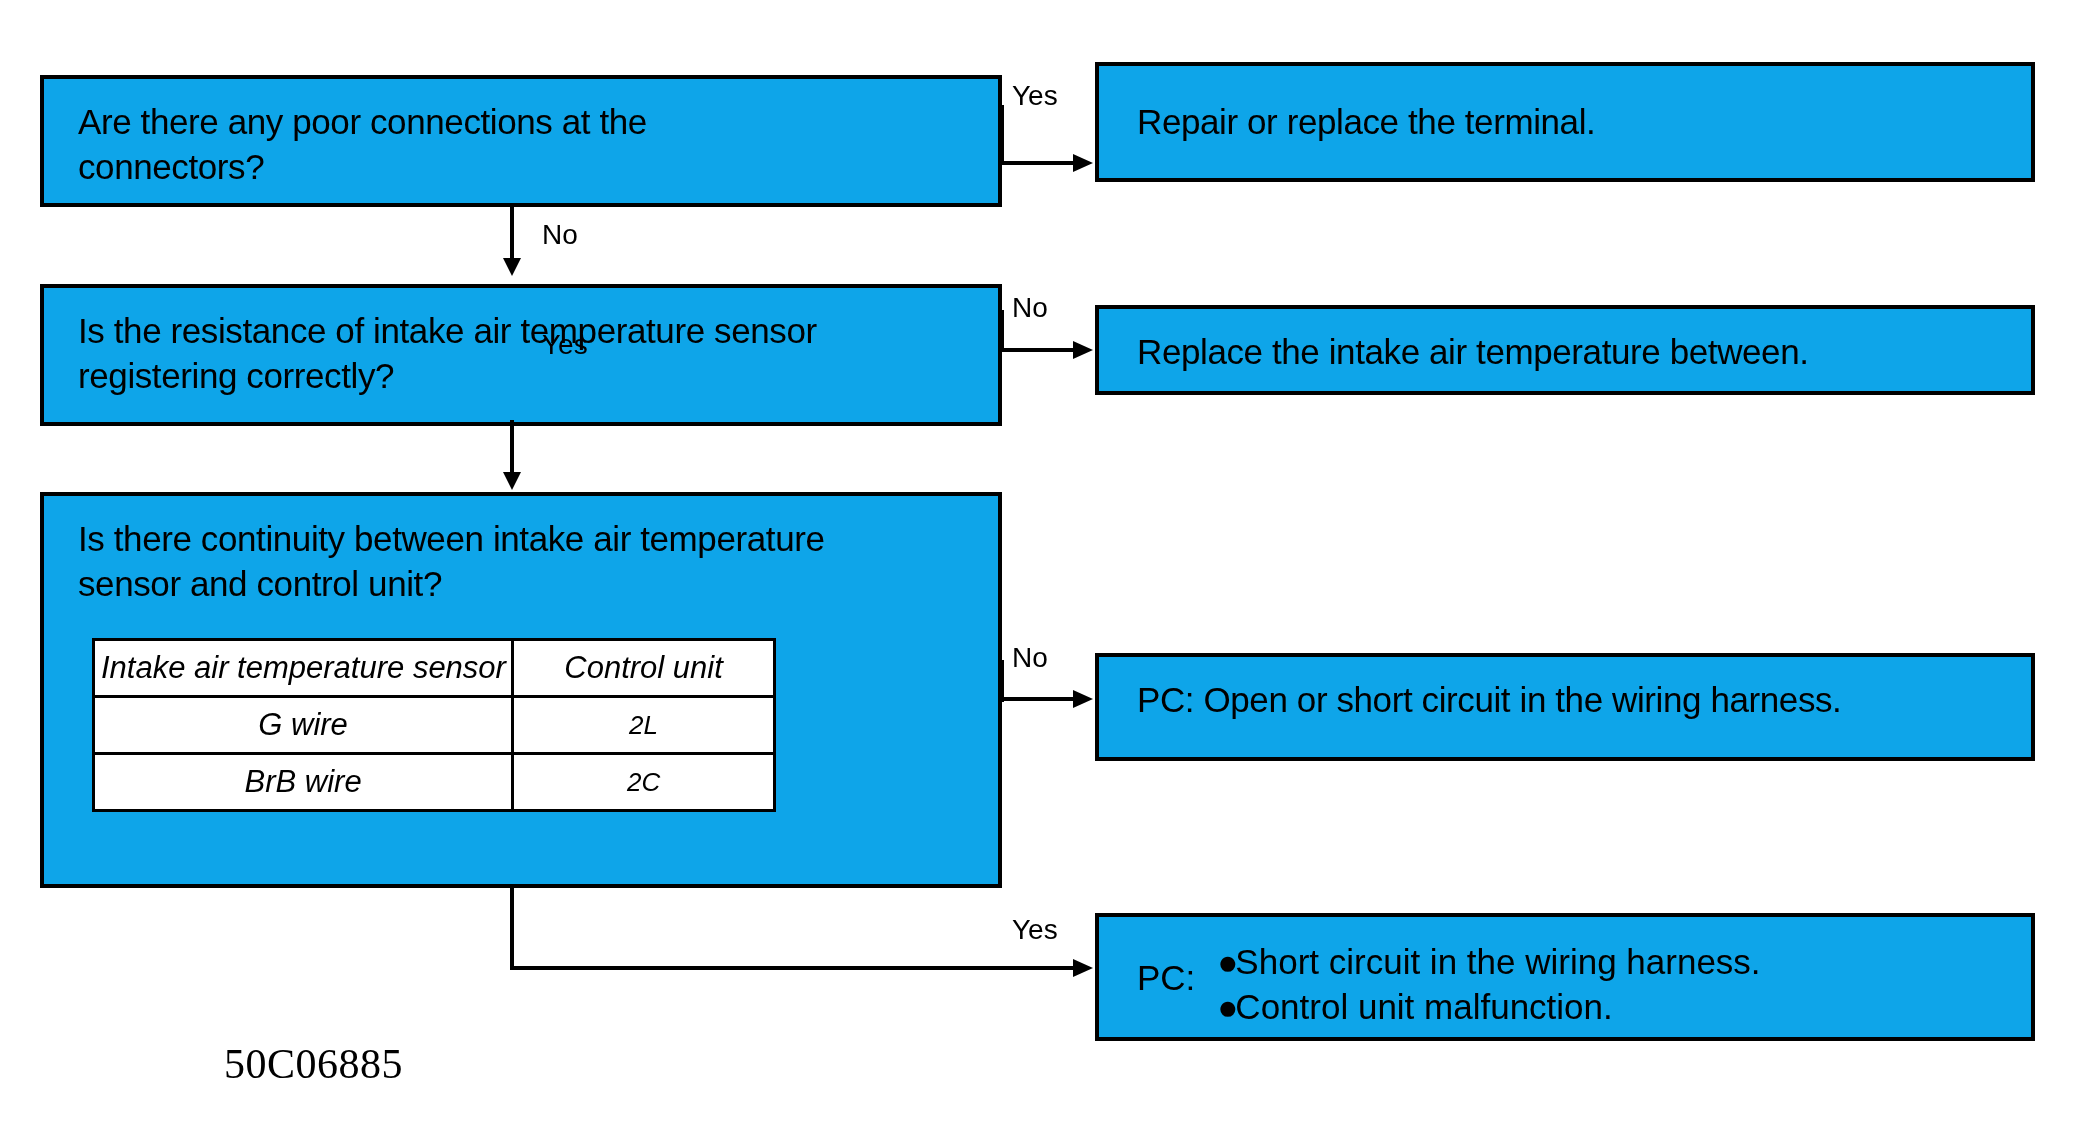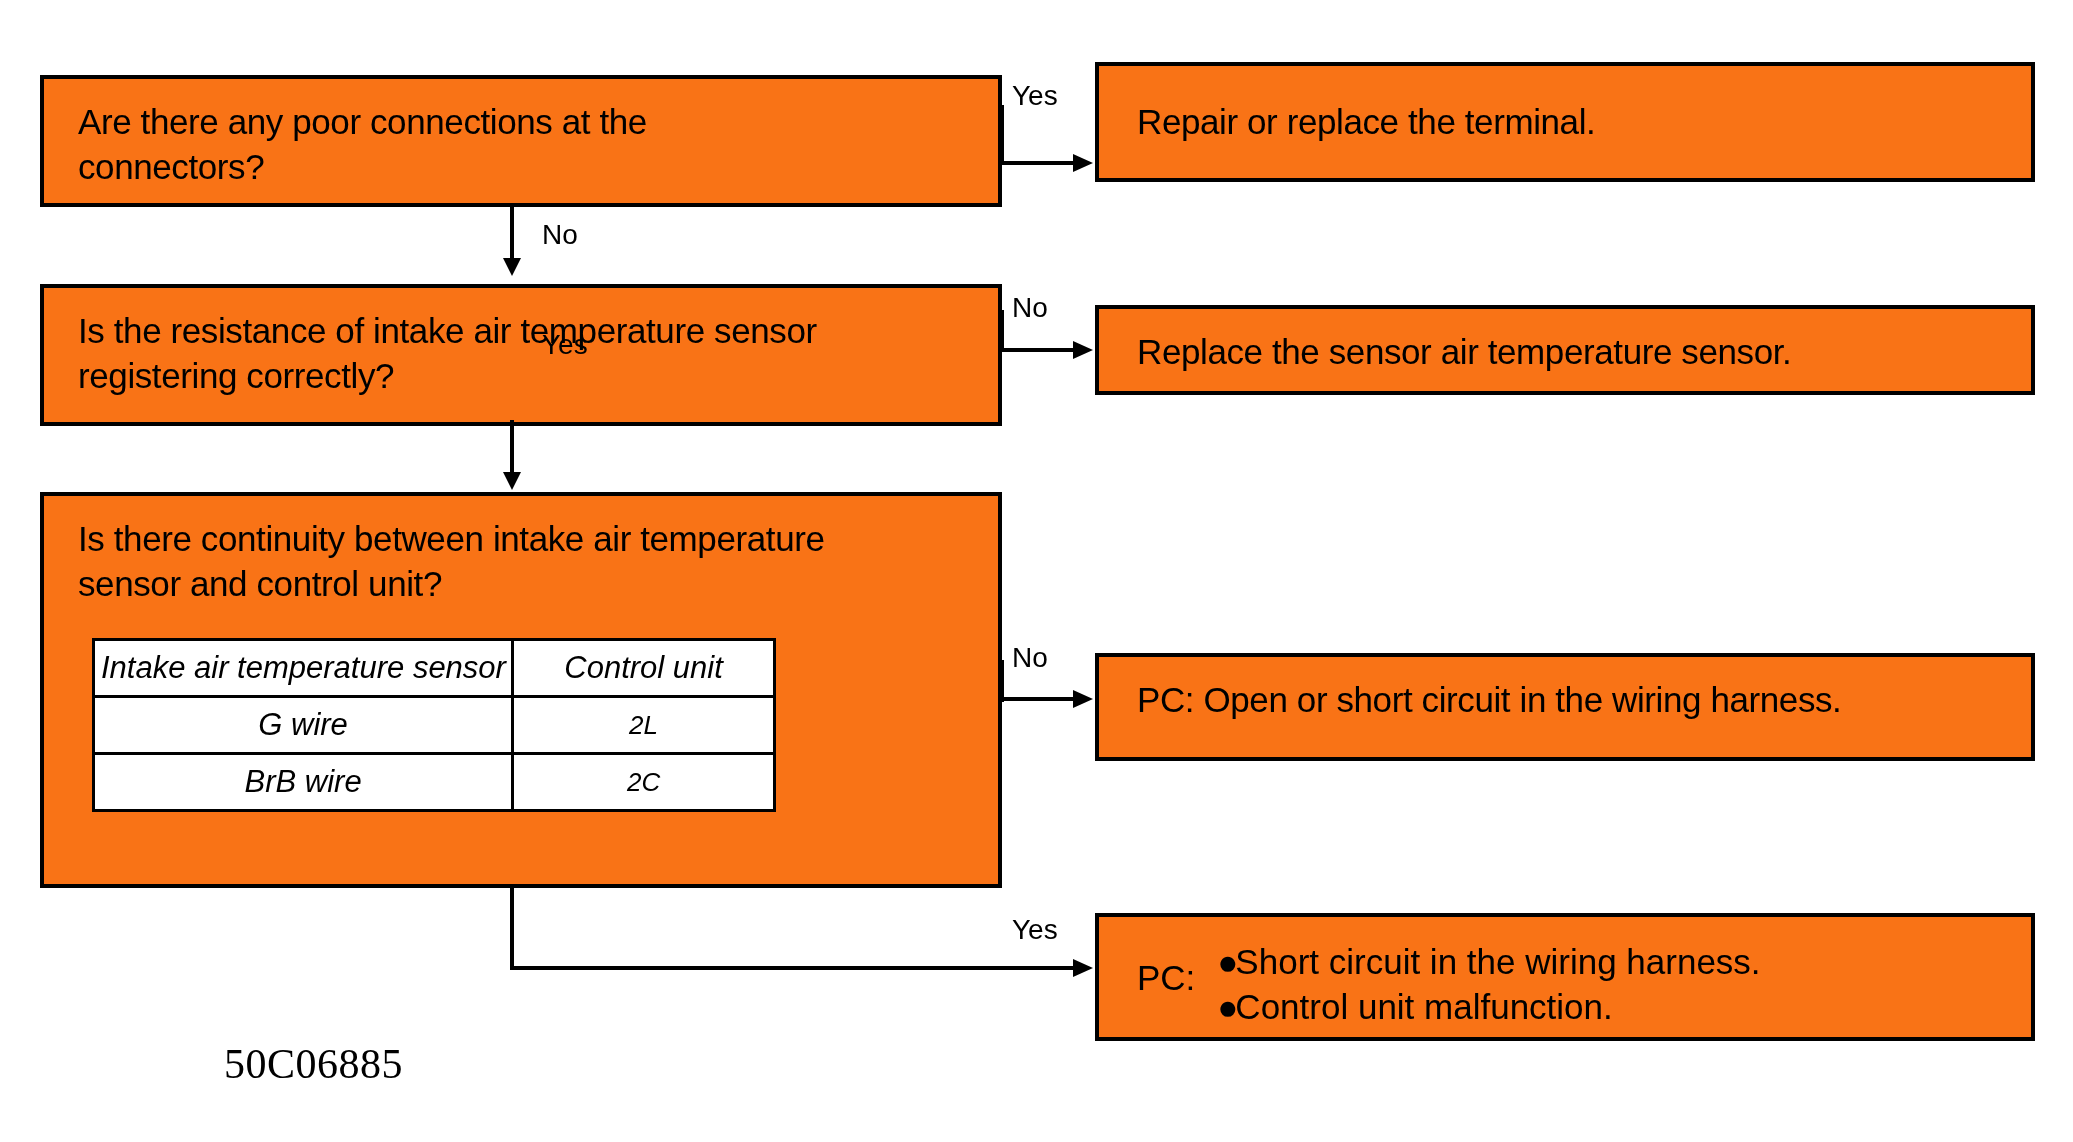--- a/index.html
+++ b/index.html
@@ -15,21 +15,21 @@
     overflow: hidden;
     font-family: "Liberation Sans", sans-serif;
     color: #000000;
   }
 
   
   .box {
     position: absolute;
     box-sizing: border-box;
     border: 4px solid #000;
-    background: #f97316;
+    background: #0ea5e9;
   }
   .box-text {
     position: absolute;
     font-size: 35px;
     line-height: 45px;
     letter-spacing: -0.4px;
     white-space: pre-line;
   }
 
   
@@ -187,21 +187,21 @@
   <div class="vline" style="left:510px; top:884px; height:86px;"></div>
   <div class="hline" style="left:510px; top:966px; width:567px;"></div>
   <div class="arrow-right" style="left:1073px; top:959px;"></div>
   <div class="edge-label" style="left:1012px; top:910px;">Yes</div>
 
   <div class="box abox" id="box-repair-terminal">
     <div class="box-text">Repair or replace the terminal.</div>
   </div>
 
   <div class="box abox" id="box-replace-sensor">
-    <div class="box-text">Replace the sensor air temperature sensor.</div>
+    <div class="box-text">Replace the intake air temperature between.</div>
   </div>
 
   <div class="box abox" id="box-open-short">
     <div class="box-text">PC: Open or short circuit in the wiring harness.</div>
   </div>
 
   <div class="box abox" id="box-short-control">
     <div class="pc-wrap">
       <span class="pc-label">PC:</span>
       <span class="pc-list">

